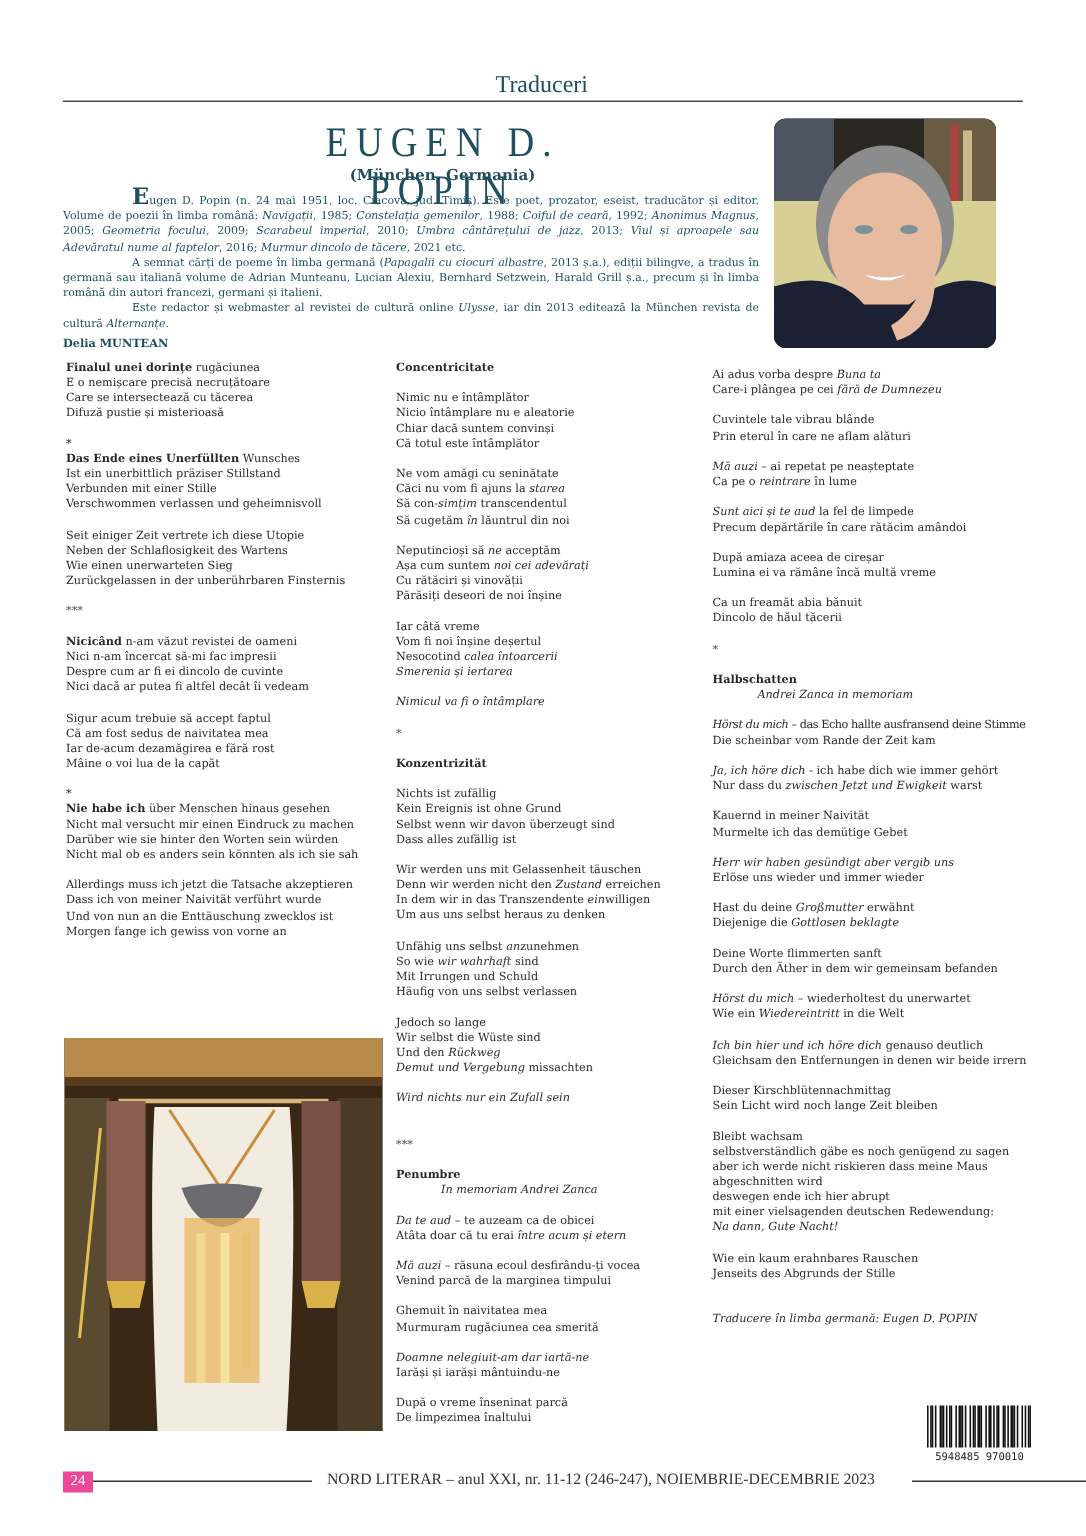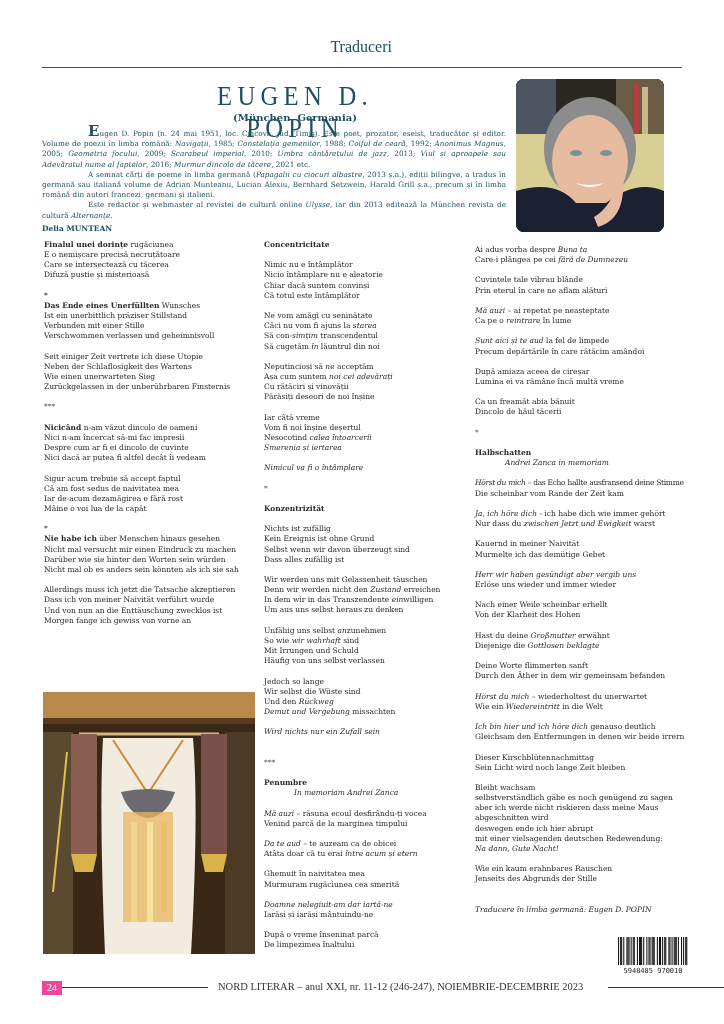--- a/index.html
+++ b/index.html
@@ -1,20 +1,20 @@
 <!DOCTYPE html>
 <html><head>
   <meta charset="utf-8">
   <style>
     * { margin: 0; padding: 0; box-sizing: border-box; }
     html, body { width: 724px; height: 1024px; background: #ffffff; overflow: hidden; }
     body { position: relative; font-family: "DejaVu Serif", "Liberation Serif", serif; color: #2a2a2a; }
 
     .section-header { position: absolute; left: 42px; top: 46px; width: 640px; height: 22px; border-bottom: 1.5px solid #4a4a4a; }
-    .section-header .label { position: absolute; right: 290px; bottom: 11px; font-family: "Liberation Serif", serif; font-size: 16px; color: #1f4f5e; }
+    .section-header .label { position: absolute; right: 290px; bottom: 1px; font-family: "Liberation Serif", serif; font-size: 16px; color: #1f4f5e; }
 
     .author-title { position: absolute; left: 150px; top: 80px; width: 290px; text-align: center; font-family: "Liberation Serif", serif; font-size: 28px; letter-spacing: 6px; color: #1f4f5e; font-weight: normal; transform: scaleX(0.88); transform-origin: center; }
     .author-subtitle { position: absolute; left: 150px; top: 112px; width: 290px; text-align: center; font-family: "DejaVu Serif", serif; font-weight: bold; font-size: 10px; color: #1f4f5e; }
 
     .bio { position: absolute; left: 42px; top: 127px; width: 464px; font-size: 7.3px; line-height: 10.2px; color: #1f4f5e; text-align: justify; }
     .bio p { text-indent: 46px; }
     .bio .dropcap { font-size: 15px; font-weight: bold; line-height: 8px; }
     .bio i { font-style: italic; }
     .bio .signature { text-align: left; font-weight: bold; text-indent: 0; margin-top: 3px; font-size: 7.5px; }
 
@@ -94,21 +94,21 @@
     <span class="line">Verschwommen verlassen und geheimnisvoll</span>
   </div>
   <div class="stanza">
     <span class="line">Seit einiger Zeit vertrete ich diese Utopie</span>
     <span class="line">Neben der Schlaflosigkeit des Wartens</span>
     <span class="line">Wie einen unerwarteten Sieg</span>
     <span class="line">Zurückgelassen in der unberührbaren Finsternis</span>
   </div>
   <span class="sep">***</span>
   <div class="stanza">
-    <span class="line poem-title-inline"><b>Nicicând</b><span> n-am văzut dincolo de oameni</span></span>
+    <span class="line poem-title-inline"><b>Nicicând</b><span> n-am văzut revistei de oameni</span></span>
     <span class="line">Nici n-am încercat să-mi fac impresii</span>
     <span class="line">Despre cum ar fi ei dincolo de cuvinte</span>
     <span class="line">Nici dacă ar putea fi altfel decât îi vedeam</span>
   </div>
   <div class="stanza">
     <span class="line">Sigur acum trebuie să accept faptul</span>
     <span class="line">Că am fost sedus de naivitatea mea</span>
     <span class="line">Iar de-acum dezamăgirea e fără rost</span>
     <span class="line">Mâine o voi lua de la capăt</span>
   </div>
@@ -210,26 +210,26 @@
   </div>
   <div class="stanza">
     <span class="line"><i>Wird nichts nur ein Zufall sein</i></span>
   </div>
   <span class="gap"></span>
   <span class="sep">***</span>
   <span class="poem-title">Penumbre</span>
   <span class="dedication">In memoriam Andrei Zanca</span>
   <span class="gap"></span>
   <div class="stanza">
+    <span class="line"><i>Da te aud</i><span> – te auzeam ca de obicei</span></span>
+    <span class="line"><span>Atâta doar că tu erai </span><i>între acum și etern</i></span>
+  </div>
+  <div class="stanza">
     <span class="line"><i>Mă auzi</i><span> – răsuna ecoul desfirându-ți vocea</span></span>
     <span class="line">Venind parcă de la marginea timpului</span>
-  </div>
-  <div class="stanza">
-    <span class="line"><i>Da te aud</i><span> – te auzeam ca de obicei</span></span>
-    <span class="line"><span>Atâta doar că tu erai </span><i>între acum și etern</i></span>
   </div>
   <div class="stanza">
     <span class="line">Ghemuit în naivitatea mea</span>
     <span class="line">Murmuram rugăciunea cea smerită</span>
   </div>
   <div class="stanza">
     <span class="line"><i>Doamne nelegiuit-am dar iartă-ne</i></span>
     <span class="line">Iarăși și iarăși mântuindu-ne</span>
   </div>
   <div class="stanza">
@@ -275,24 +275,20 @@
     <span class="line"><i>Ja, ich höre dich</i><span> - ich habe dich wie immer gehört</span></span>
     <span class="line"><span>Nur dass du </span><i>zwischen Jetzt und Ewigkeit</i><span> warst</span></span>
   </div>
   <div class="stanza">
     <span class="line">Kauernd in meiner Naivität</span>
     <span class="line">Murmelte ich das demütige Gebet</span>
   </div>
   <div class="stanza">
     <span class="line"><i>Herr wir haben gesündigt aber vergib uns</i></span>
     <span class="line">Erlöse uns wieder und immer wieder</span>
-  </div>
-  <div class="stanza">
-    <span class="line">Nach einer Weile scheinbar erhellt</span>
-    <span class="line">Von der Klarheit des Hohen</span>
   </div>
   <div class="stanza">
     <span class="line"><span>Hast du deine </span><i>Großmutter</i><span> erwähnt</span></span>
     <span class="line"><span>Diejenige die </span><i>Gottlosen beklagte</i></span>
   </div>
   <div class="stanza">
     <span class="line">Deine Worte flimmerten sanft</span>
     <span class="line">Durch den Äther in dem wir gemeinsam befanden</span>
   </div>
   <div class="stanza">

